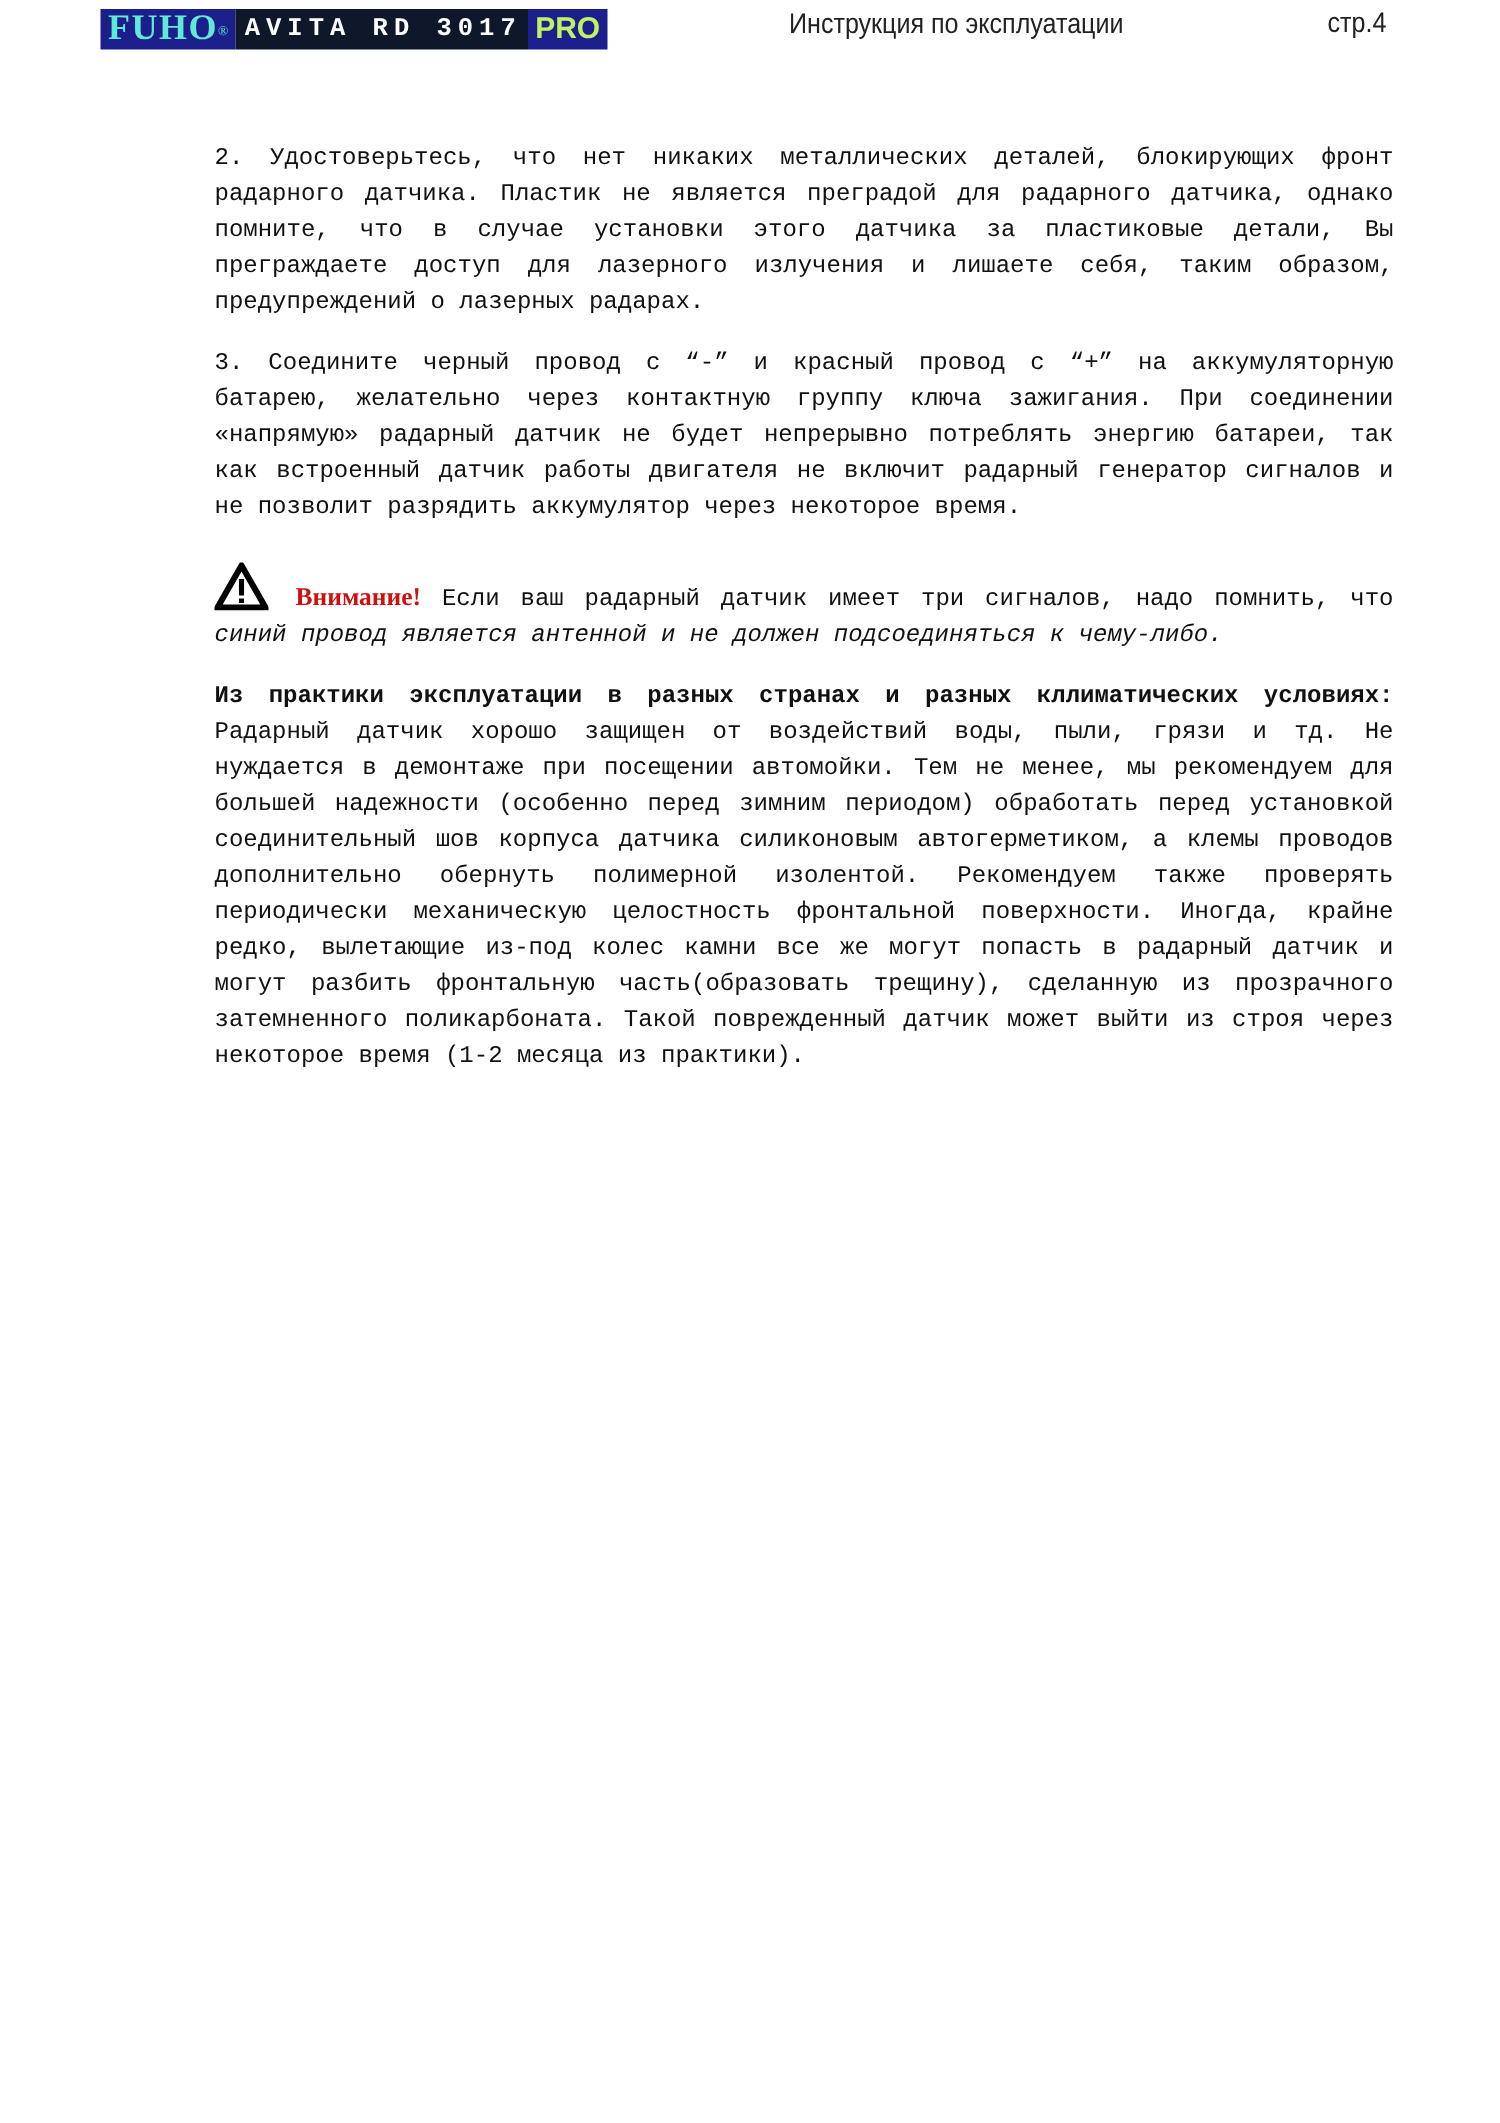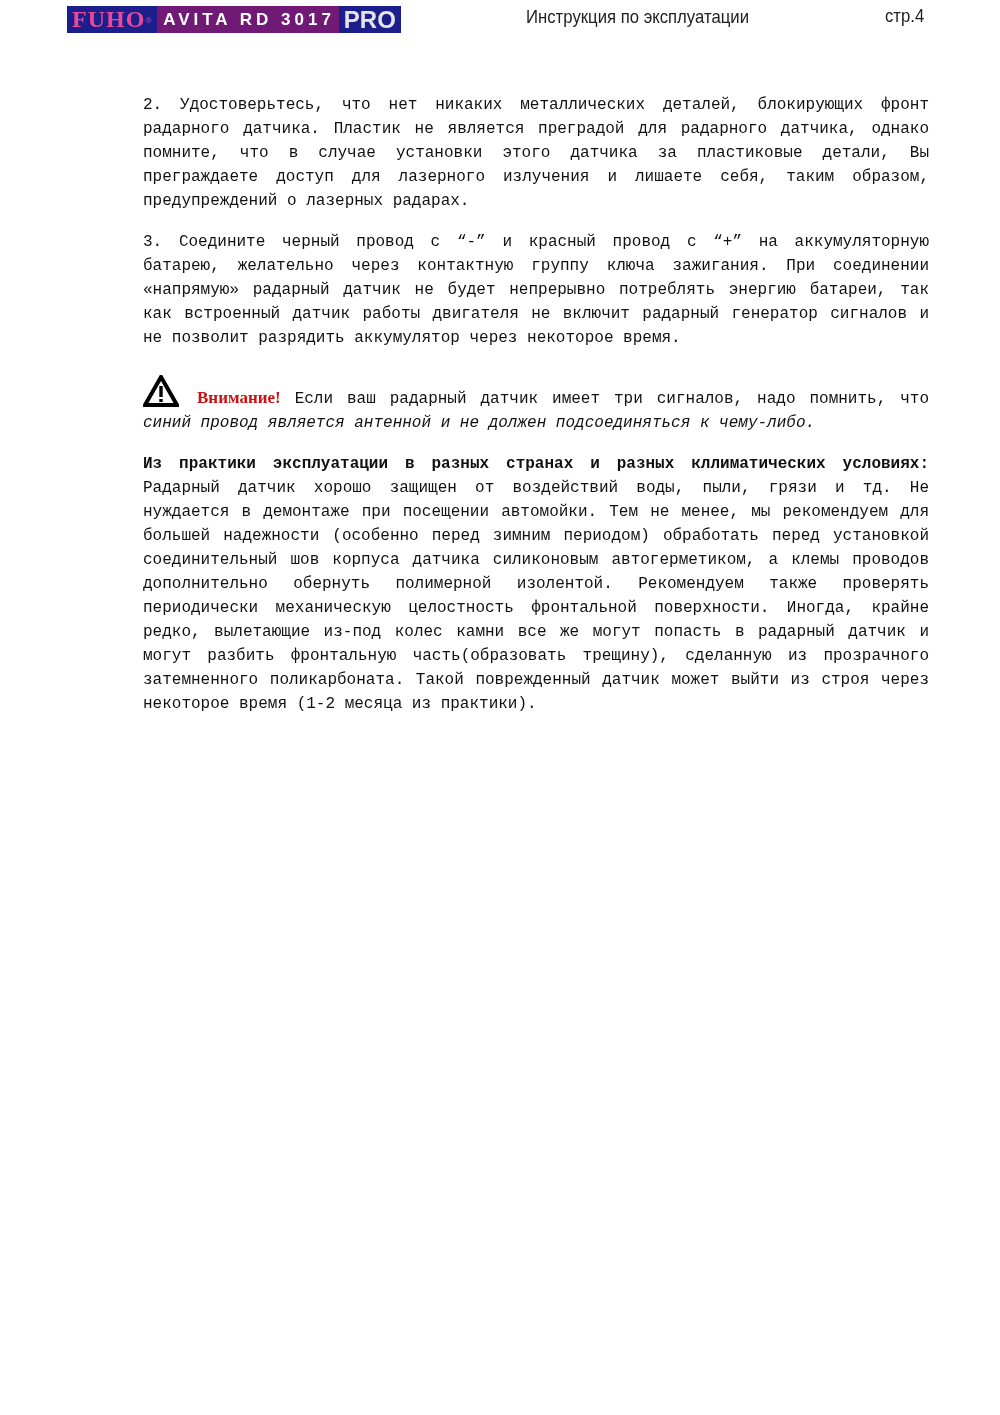--- a/index.html
+++ b/index.html
@@ -1,22 +1,22 @@
 <!DOCTYPE html>
 <html><head>
 <meta charset="utf-8">
 <style>
   html, body { margin: 0; padding: 0; background: #ffffff; }
   body { width: 1000px; height: 1415px; position: relative; overflow: hidden; }
   .header { position: absolute; left: 0; top: 0; width: 1000px; height: 40px; }
   .logo { position: absolute; left: 67px; top: 6px; height: 27px; display: flex; align-items: stretch; }
-  .logo-fuho { background: #1c1e8c; color: #ec4899; font-family: "Liberation Serif", serif; font-weight: bold; font-size: 24px; line-height: 27px; padding: 0 4px 0 5px; letter-spacing: 1px; }
+  .logo-fuho { background: #1c1e8c; color: #5eead4; font-family: "Liberation Serif", serif; font-weight: bold; font-size: 24px; line-height: 27px; padding: 0 4px 0 5px; letter-spacing: 1px; }
   .logo-fuho sup { font-size: 9px; vertical-align: top; position: relative; top: 1px; font-weight: normal; }
-  .logo-avita { background: #701a75; color: #fff; font-family: Liberation Sans, sans-serif; font-size: 17px; line-height: 27px; padding: 0 4px 0 6px; letter-spacing: 4px; transform-origin: left; font-weight: bold; }
-  .logo-pro { background: #1c1e8c; color: #e5e5e5; font-family: "Liberation Sans", sans-serif; font-weight: bold; font-size: 24px; line-height: 27px; padding: 0 5px; }
+  .logo-avita { background: #0f172a; color: #fff; font-family: Liberation Mono, monospace; font-size: 17px; line-height: 27px; padding: 0 4px 0 6px; letter-spacing: 4px; transform-origin: left; font-weight: bold; }
+  .logo-pro { background: #1c1e8c; color: #bef264; font-family: "Liberation Sans", sans-serif; font-weight: bold; font-size: 20px; line-height: 27px; padding: 0 5px; }
   .doc-title { position: absolute; left: 526px; top: 6px; font-family: "Liberation Sans", sans-serif; font-size: 19px; color: #222; transform: scaleX(0.88); transform-origin: left; }
   .page-num { position: absolute; left: 885px; top: 5px; font-family: "Liberation Sans", sans-serif; font-size: 19px; color: #222; transform: scaleX(0.88); transform-origin: left; }
   .content { position: absolute; left: 143px; top: 93px; width: 786px; font-family: "Liberation Mono", monospace; font-size: 16px; line-height: 24px; color: #111; }
   .para { margin: 0 0 17px 0; text-align: justify; text-align-last: left; }
   .warn-block { margin-top: 25px; }
   .warn-icon { display: inline-block; width: 36px; height: 30px; vertical-align: -4px; margin-right: 18px; }
   .attention { color: #cc1111; font-weight: bold; font-family: "Liberation Serif", serif; font-size: 17px; }
   .italic { font-style: italic; }
   .bold { font-weight: bold; }
   .warning-heading { color: #cc1111; font-weight: bold; margin: 0 0 17px 0; }

